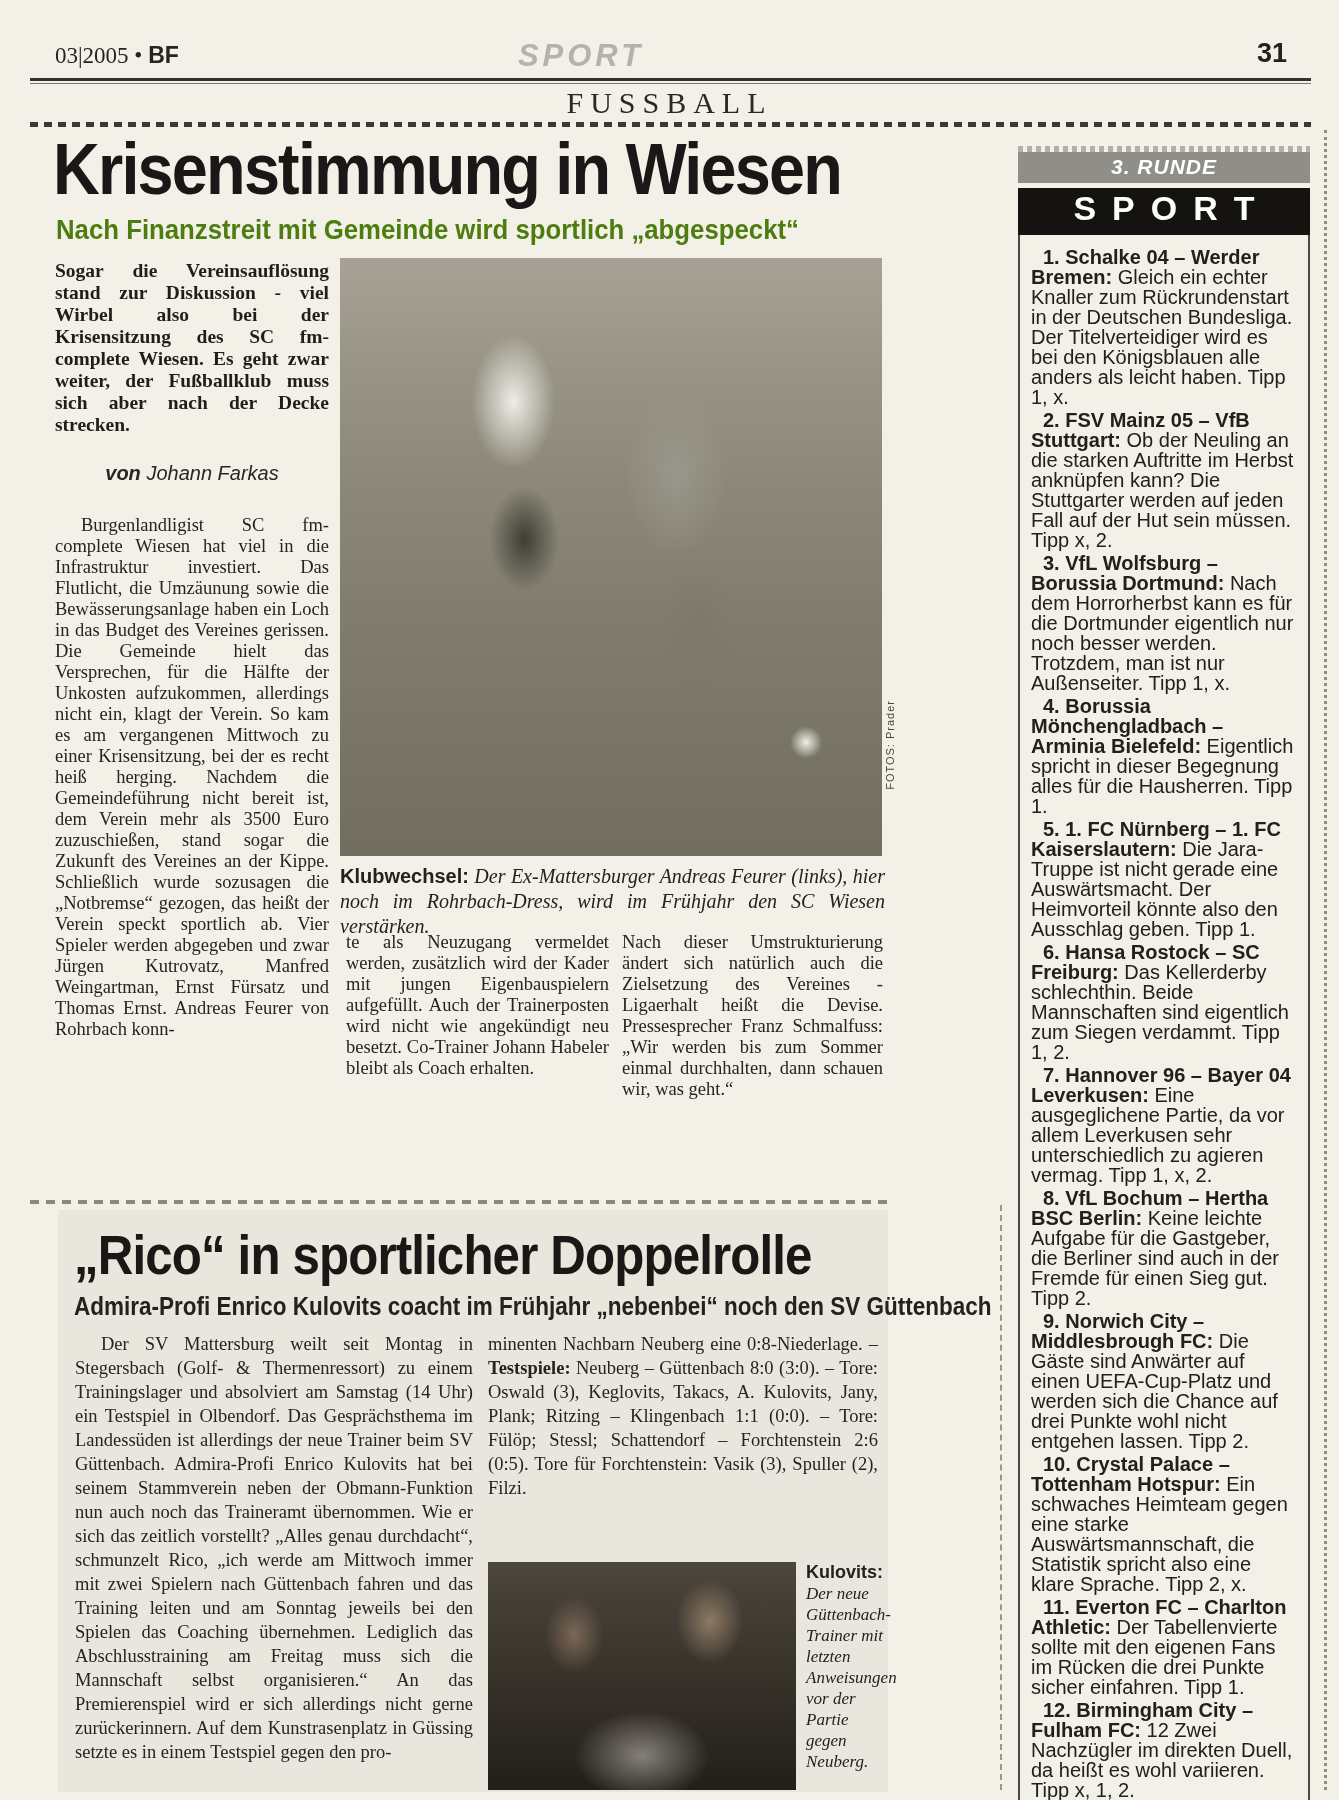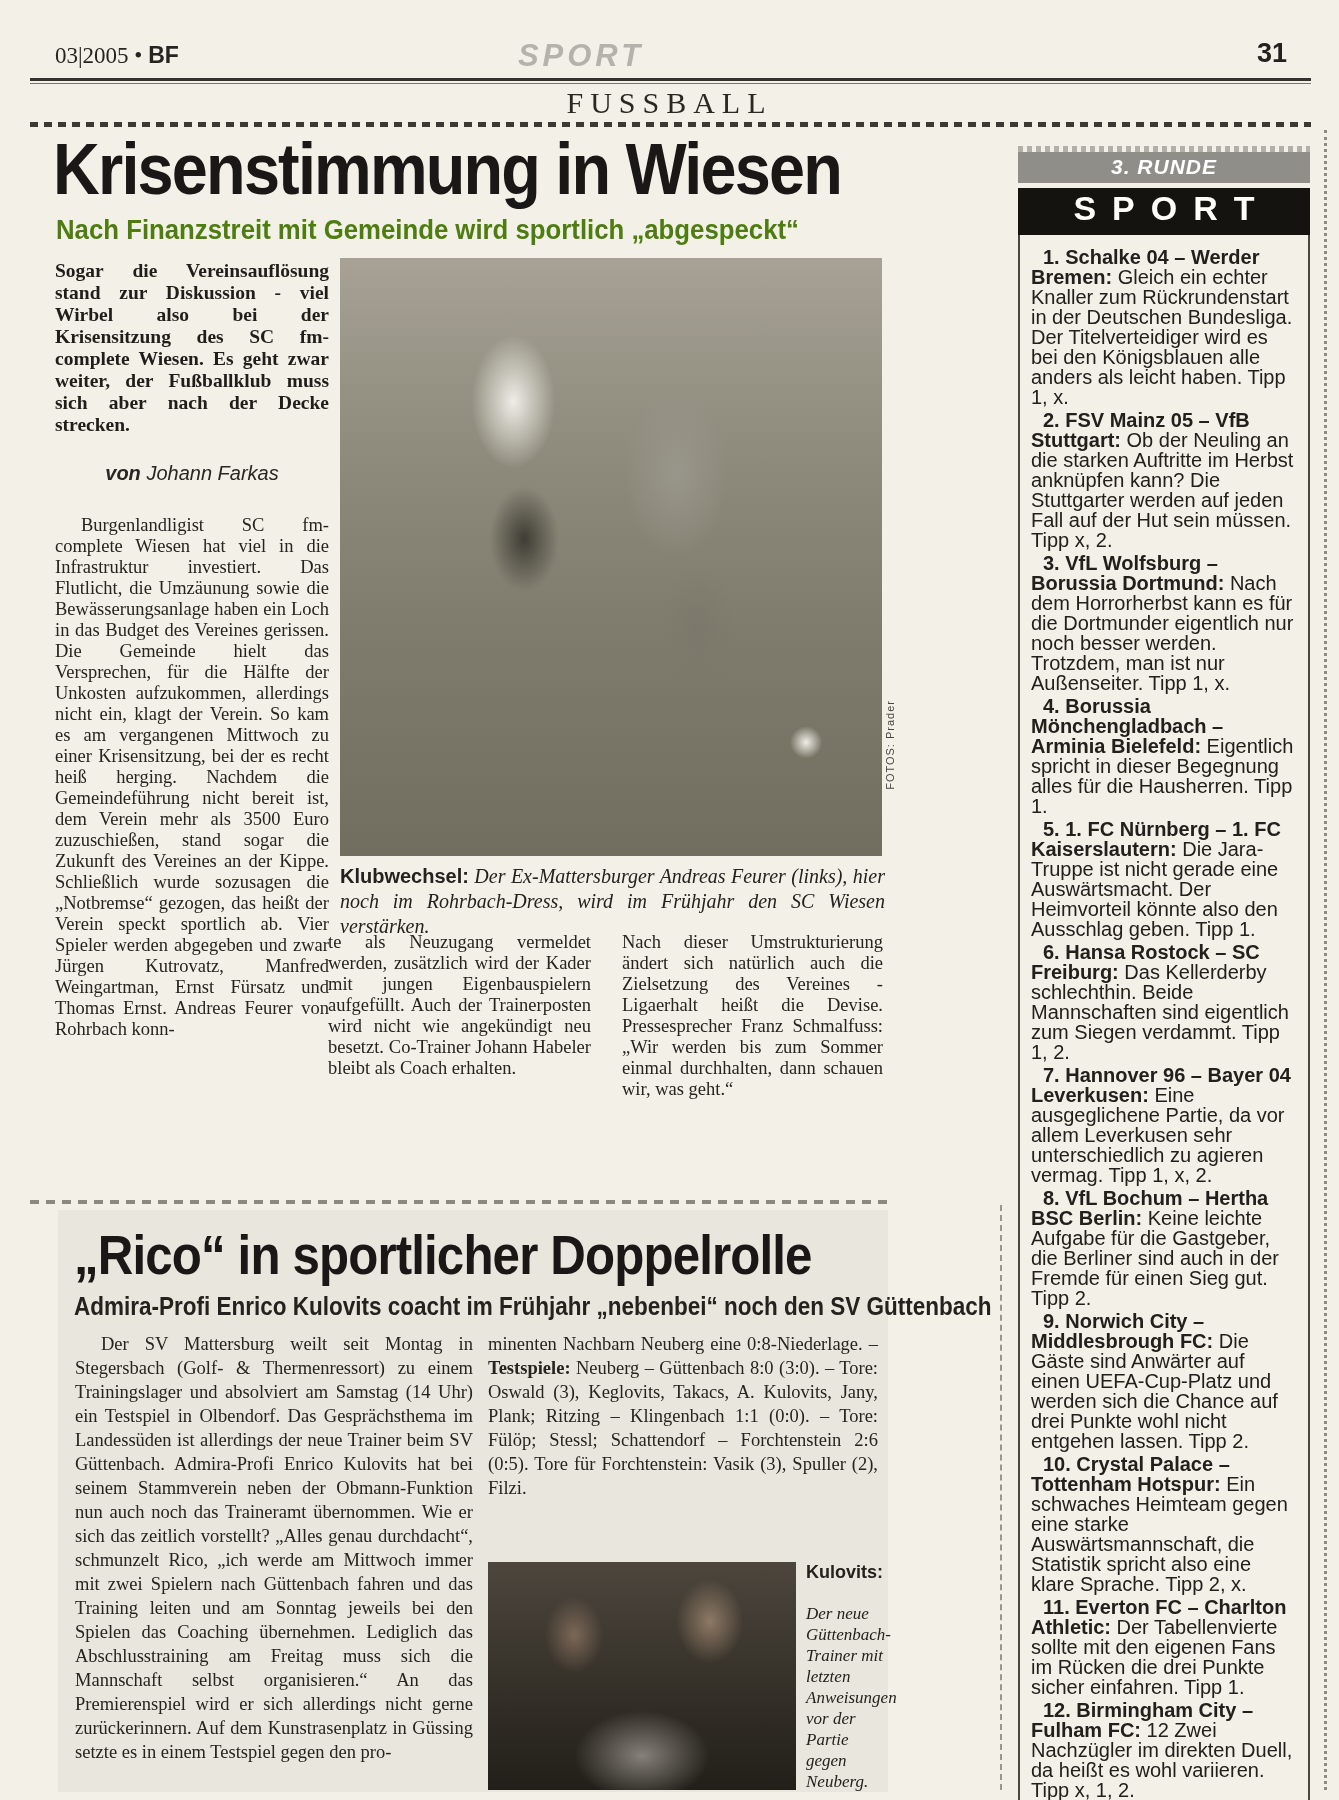--- a/index.html
+++ b/index.html
@@ -43,21 +43,21 @@
       radial-gradient(50px 75px at 34% 47%, rgba(32,30,26,.7), rgba(32,30,26,0) 70%),
       radial-gradient(72px 115px at 62% 36%, rgba(155,152,142,.85), rgba(155,152,142,0) 72%),
       radial-gradient(55px 90px at 66% 62%, rgba(120,116,104,.6), rgba(120,116,104,0) 70%),
       radial-gradient(26px 26px at 86% 81%, rgba(246,244,238,.95), rgba(246,244,238,0) 62%),
       linear-gradient(180deg,#a7a295 0%,#989486 18%,#8c8879 38%,#807c6d 62%,#716d5f 100%);}
   .photo-credit{position:absolute;left:884px;top:700px;font-size:11px;color:#4a463f;
                 writing-mode:vertical-rl;transform:rotate(180deg);letter-spacing:1px;}
   .caption-main{position:absolute;left:340px;top:864px;width:545px;font-family:"Liberation Serif",serif;
                 font-style:italic;font-size:20px;line-height:25px;text-align:justify;color:#24221e;}
   .caption-main .lead{font-family:"Liberation Sans",sans-serif;font-style:normal;font-weight:700;}
-  .col2{position:absolute;left:328px;top:932px;width:263px;}
+  .col2{position:absolute;left:346px;top:932px;width:263px;}
   .col3{position:absolute;left:622px;top:932px;width:261px;}
 
   
   .dash-sep{position:absolute;left:30px;width:862px;top:1200px;height:4px;
             background:repeating-linear-gradient(90deg,#8b887f 0 9px,transparent 9px 16px);}
   .panel2{position:absolute;left:58px;top:1210px;width:830px;height:582px;background:#e9e6dd;}
   .headline2{position:absolute;left:74px;top:1222px;white-space:nowrap;font-weight:700;font-size:56px;
              letter-spacing:-1px;color:#191816;}
   .headline2>span{display:inline-block;transform:scaleX(.88);transform-origin:left;}
   .subhead2{position:absolute;left:74px;top:1292px;white-space:nowrap;font-weight:600;font-size:25px;color:#24221e;}
@@ -68,21 +68,21 @@
   .a2col1 .bodytext{text-indent:26px;}
   .photo-k{position:absolute;left:488px;top:1562px;width:308px;height:228px;
     background:
       radial-gradient(42px 55px at 28% 32%, rgba(130,108,90,.9), rgba(130,108,90,0) 70%),
       radial-gradient(48px 60px at 72% 26%, rgba(150,128,105,.9), rgba(150,128,105,0) 70%),
       radial-gradient(90px 60px at 50% 85%, rgba(225,220,210,.5), rgba(225,220,210,0) 75%),
       linear-gradient(180deg,#4c463d 0%,#353028 55%,#221f1a 100%);}
   .caption-k{position:absolute;left:806px;top:1562px;width:84px;font-family:"Liberation Serif",serif;
              font-style:italic;font-size:17px;line-height:21px;color:#24221e;}
   .caption-k .lead{display:block;font-family:"Liberation Sans",sans-serif;font-style:normal;font-weight:700;
-                   font-size:18px;margin-bottom:20px;}
+                   font-size:18px;margin-bottom:0;}
   .vdash2{position:absolute;left:1000px;top:1205px;height:585px;border-left:2px dashed #9a968c;}
 
   
   .sidebar{position:absolute;left:1018px;top:146px;width:292px;}
   .perf{height:6px;background:repeating-linear-gradient(90deg,#b3b0a8 0 5px,transparent 5px 9px);}
   .band-runde{background:#908e88;color:#fff;font-style:italic;font-weight:800;font-size:21px;
               text-align:center;padding:3px 0 4px;letter-spacing:1px;}
   .band-toto{margin-top:5px;background:#14130f;color:#fdfdfa;font-weight:600;font-size:34px;
              letter-spacing:16px;text-indent:16px;text-align:center;padding:1px 0 7px;}
   .toto-box{border-left:2px solid #4a4740;border-right:2px solid #4a4740;

